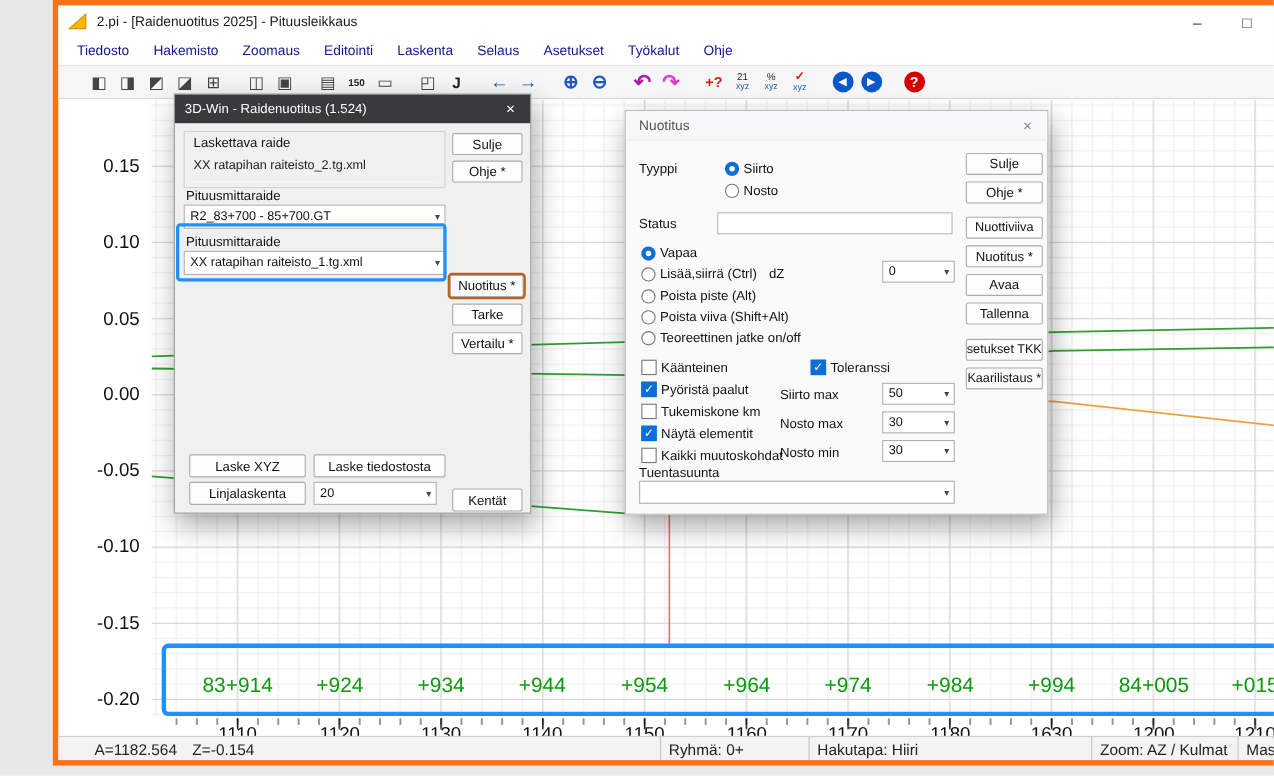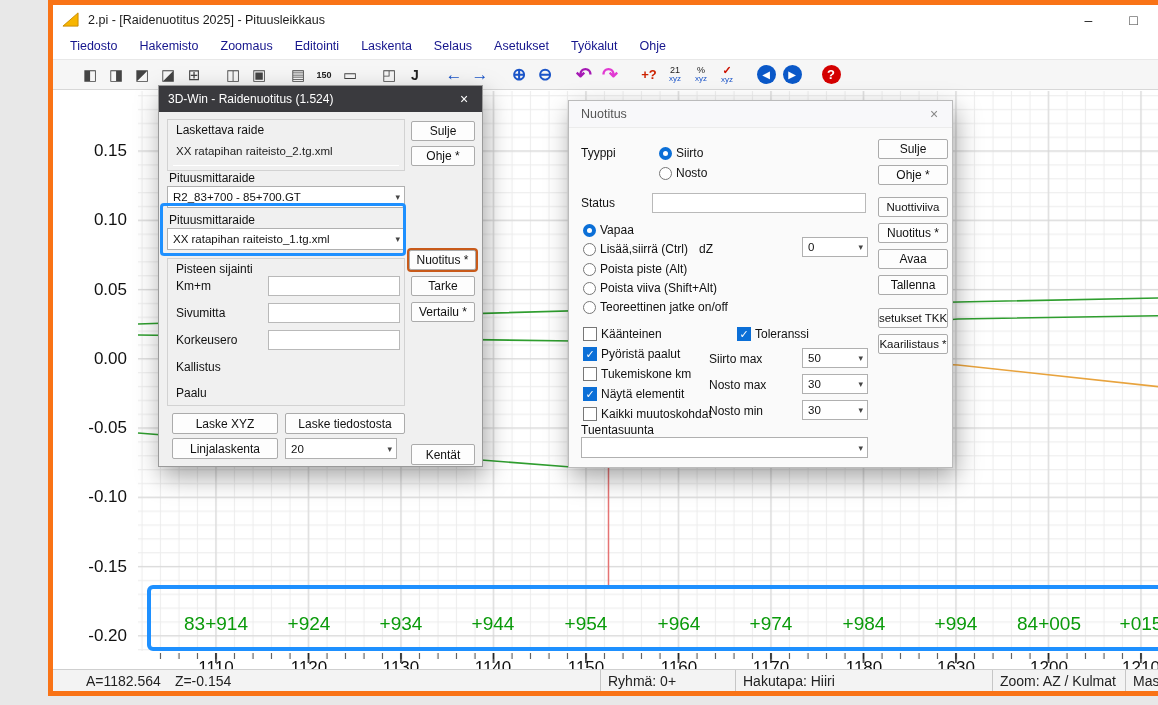--- a/index.html
+++ b/index.html
@@ -236,31 +236,20 @@
       <span>R2_83+700 - 85+700.GT</span>
       <span class="chev">▾</span>
     </div>
 
     <span class="lbl" style="left:10px;top:127px;">Pituusmittaraide</span>
     <div class="combo" style="left:8px;top:142px;width:238px;">
       <span>XX ratapihan raiteisto_1.tg.xml</span>
       <span class="chev">▾</span>
     </div>
 
-    <div class="group" style="left:8px;top:172px;width:238px;height:148px;">
-      <span class="gtitle">Pisteen sijainti</span>
-      <span class="lbl" style="left:8px;top:20px;">Km+m</span>
-      <div class="input" style="left:100px;top:17px;width:132px;"></div>
-      <span class="lbl" style="left:8px;top:47px;">Sivumitta</span>
-      <div class="input" style="left:100px;top:44px;width:132px;"></div>
-      <span class="lbl" style="left:8px;top:74px;">Korkeusero</span>
-      <div class="input" style="left:100px;top:71px;width:132px;"></div>
-      <span class="lbl" style="left:8px;top:101px;">Kallistus</span>
-      <span class="lbl" style="left:8px;top:127px;">Paalu</span>
-    </div>
 
     <div class="btn" style="left:13px;top:327px;width:106px;height:21px;">Laske XYZ</div>
     <div class="btn" style="left:126px;top:327px;width:120px;height:21px;">Laske tiedostosta</div>
     <div class="btn" style="left:13px;top:352px;width:106px;height:21px;">Linjalaskenta</div>
     <div class="combo" style="left:126px;top:352px;width:112px;height:21px;">
       <span>20</span>
       <span class="chev">▾</span>
     </div>
 
     <div class="btn" style="left:252px;top:35px;width:64px;height:20px;">Sulje</div>

